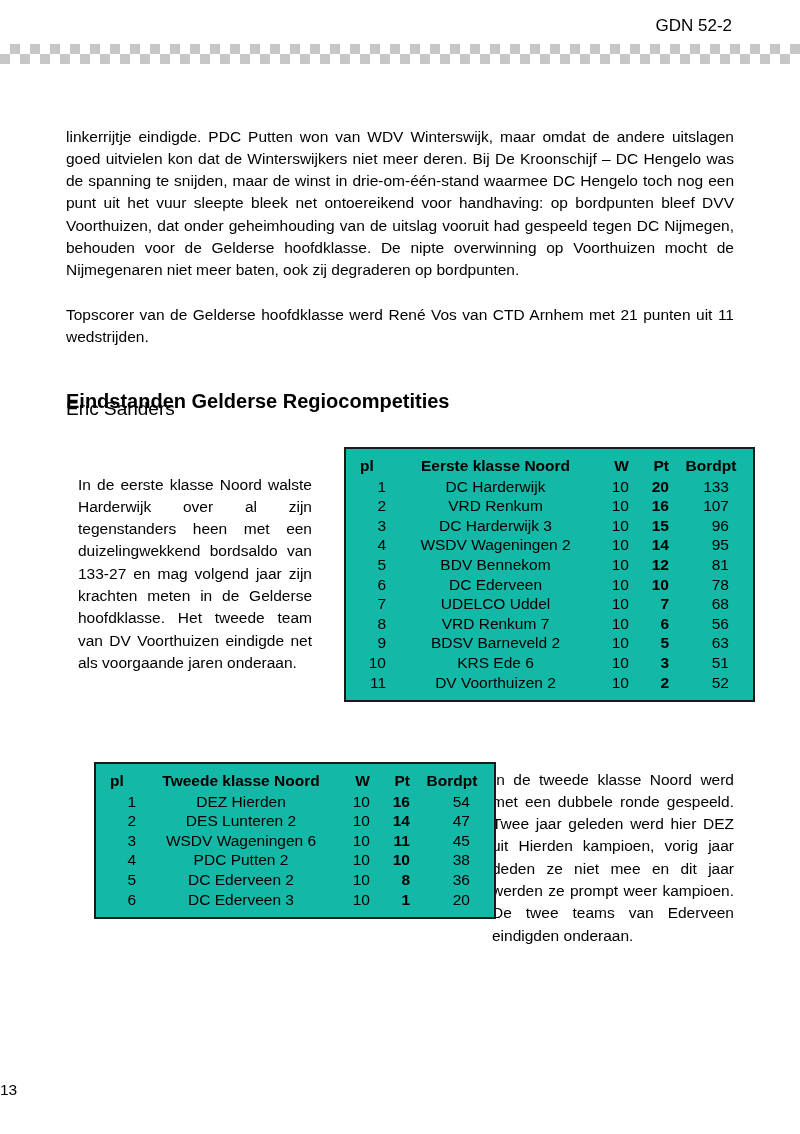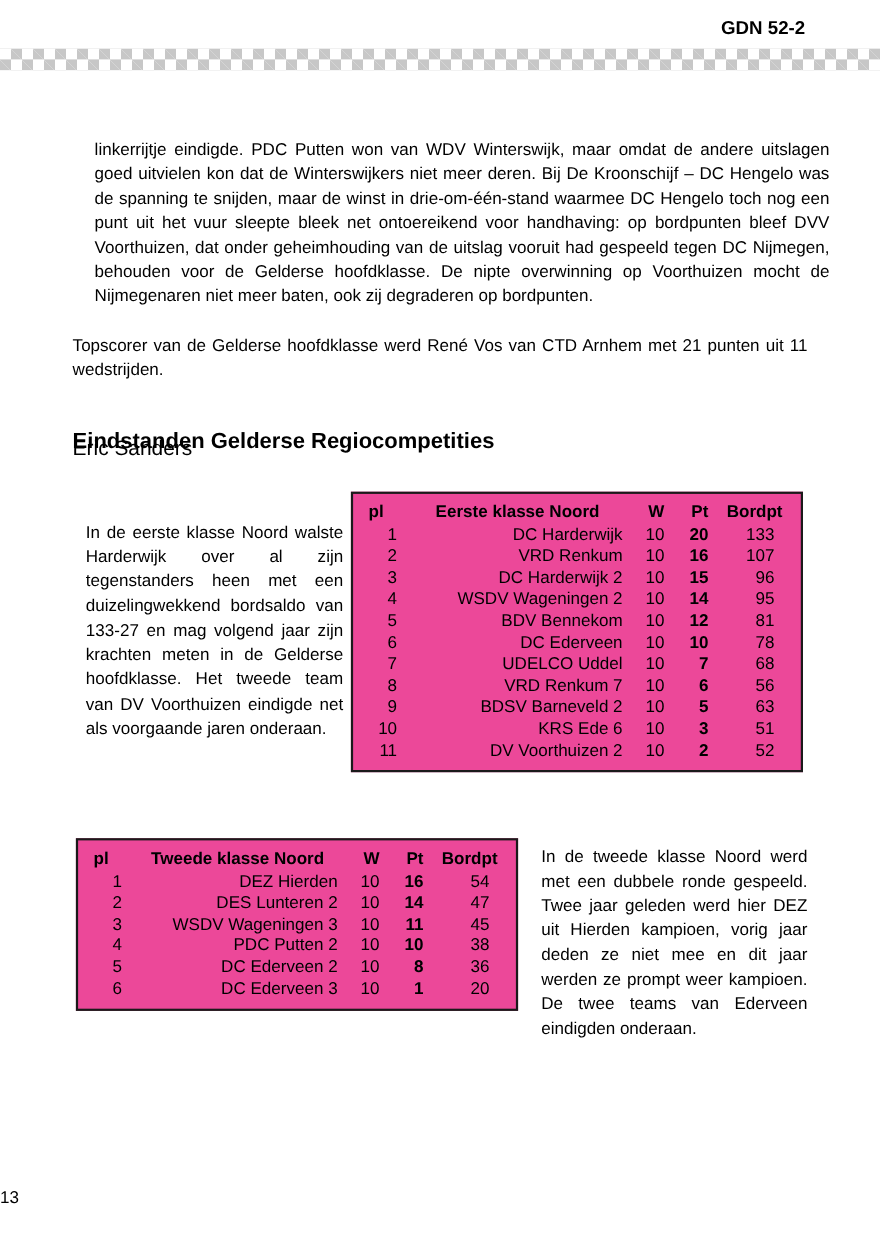--- a/index.html
+++ b/index.html
@@ -22,21 +22,21 @@
     left: 0;
     top: 0;
     width: 800px;
     height: 70px;
   }
   .header-title {
     position: absolute;
     right: 68px;
     top: 16px;
     font-size: 17px;
-    font-weight: bold;
+    font-weight: normal;
     letter-spacing: 0px;
     line-height: 20px;
     white-space: nowrap;
   }
   .checker-band {
     position: absolute;
     left: 0;
     top: 44px;
     width: 800px;
     height: 20px;
@@ -58,21 +58,21 @@
 
   .body-par {
     position: absolute;
     left: 66px;
     width: 668px;
     font-size: 15.5px;
     line-height: 22.3px;
     text-align: justify;
     text-justify: inter-word;
   }
-  .par-1 { top: 110px; margin-left: 20px; }
+  .par-1 { top: 110px; }
   .par-2 { top: 288px; }
 
   .section-title {
     position: absolute;
     left: 66px;
     top: 372px;
     font-size: 20px;
     font-weight: bold;
     line-height: 24px;
     white-space: nowrap;
@@ -101,24 +101,25 @@
   }
   .side-right {
     left: 492px;
     top: 753px;
     width: 242px;
   }
 
   
   .standings {
     position: absolute;
-    background: #ec4899;
+    background: #14b8a6;
     border: 2px solid #1a1a1a;
     box-sizing: border-box;
     padding: 7px 10px 8px 10px;
+    margin-left: 25px;
   }
   .table-1 {
     left: 319px;
     top: 447px;
     width: 411px;
   }
   .table-2 {
     left: 69px;
     top: 762px;
     width: 402px;
@@ -133,21 +134,21 @@
     padding: 0;
     white-space: nowrap;
     vertical-align: baseline;
   }
   .standings thead th {
     font-weight: bold;
     text-align: center;
     padding-bottom: 1px;
   }
   .col-pl   { width: 30px; text-align: right; padding-right: 14px !important; }
-  .col-team { text-align: right; }
+  .col-team { text-align: center; }
   .col-w    { width: 38px; text-align: right; }
   .col-pt   { width: 40px; text-align: right; }
   .col-bp   { width: 60px; text-align: right; padding-right: 14px !important; }
 
   .standings thead th.col-pl { text-align: left; padding-left: 4px !important; padding-right: 0 !important; }
   .standings thead th.col-w  { text-align: right; }
   .standings thead th.col-pt { text-align: right; }
   .standings thead th.col-bp { text-align: center; padding-left: 10px !important; padding-right: 0 !important; }
 
   .standings tbody td.col-pt { font-weight: bold; }
@@ -205,21 +206,21 @@
           </tr>
           <tr>
             <td class="col-pl">2</td>
             <td class="col-team">VRD Renkum</td>
             <td class="col-w">10</td>
             <td class="col-pt">16</td>
             <td class="col-bp">107</td>
           </tr>
           <tr>
             <td class="col-pl">3</td>
-            <td class="col-team">DC Harderwijk 2</td>
+            <td class="col-team">DC Harderwijk 3</td>
             <td class="col-w">10</td>
             <td class="col-pt">15</td>
             <td class="col-bp">96</td>
           </tr>
           <tr>
             <td class="col-pl">4</td>
             <td class="col-team">WSDV Wageningen 2</td>
             <td class="col-w">10</td>
             <td class="col-pt">14</td>
             <td class="col-bp">95</td>
@@ -298,21 +299,21 @@
           </tr>
           <tr>
             <td class="col-pl">2</td>
             <td class="col-team">DES Lunteren 2</td>
             <td class="col-w">10</td>
             <td class="col-pt">14</td>
             <td class="col-bp">47</td>
           </tr>
           <tr>
             <td class="col-pl">3</td>
-            <td class="col-team">WSDV Wageningen 3</td>
+            <td class="col-team">WSDV Wageningen 6</td>
             <td class="col-w">10</td>
             <td class="col-pt">11</td>
             <td class="col-bp">45</td>
           </tr>
           <tr>
             <td class="col-pl">4</td>
             <td class="col-team">PDC Putten 2</td>
             <td class="col-w">10</td>
             <td class="col-pt">10</td>
             <td class="col-bp">38</td>

